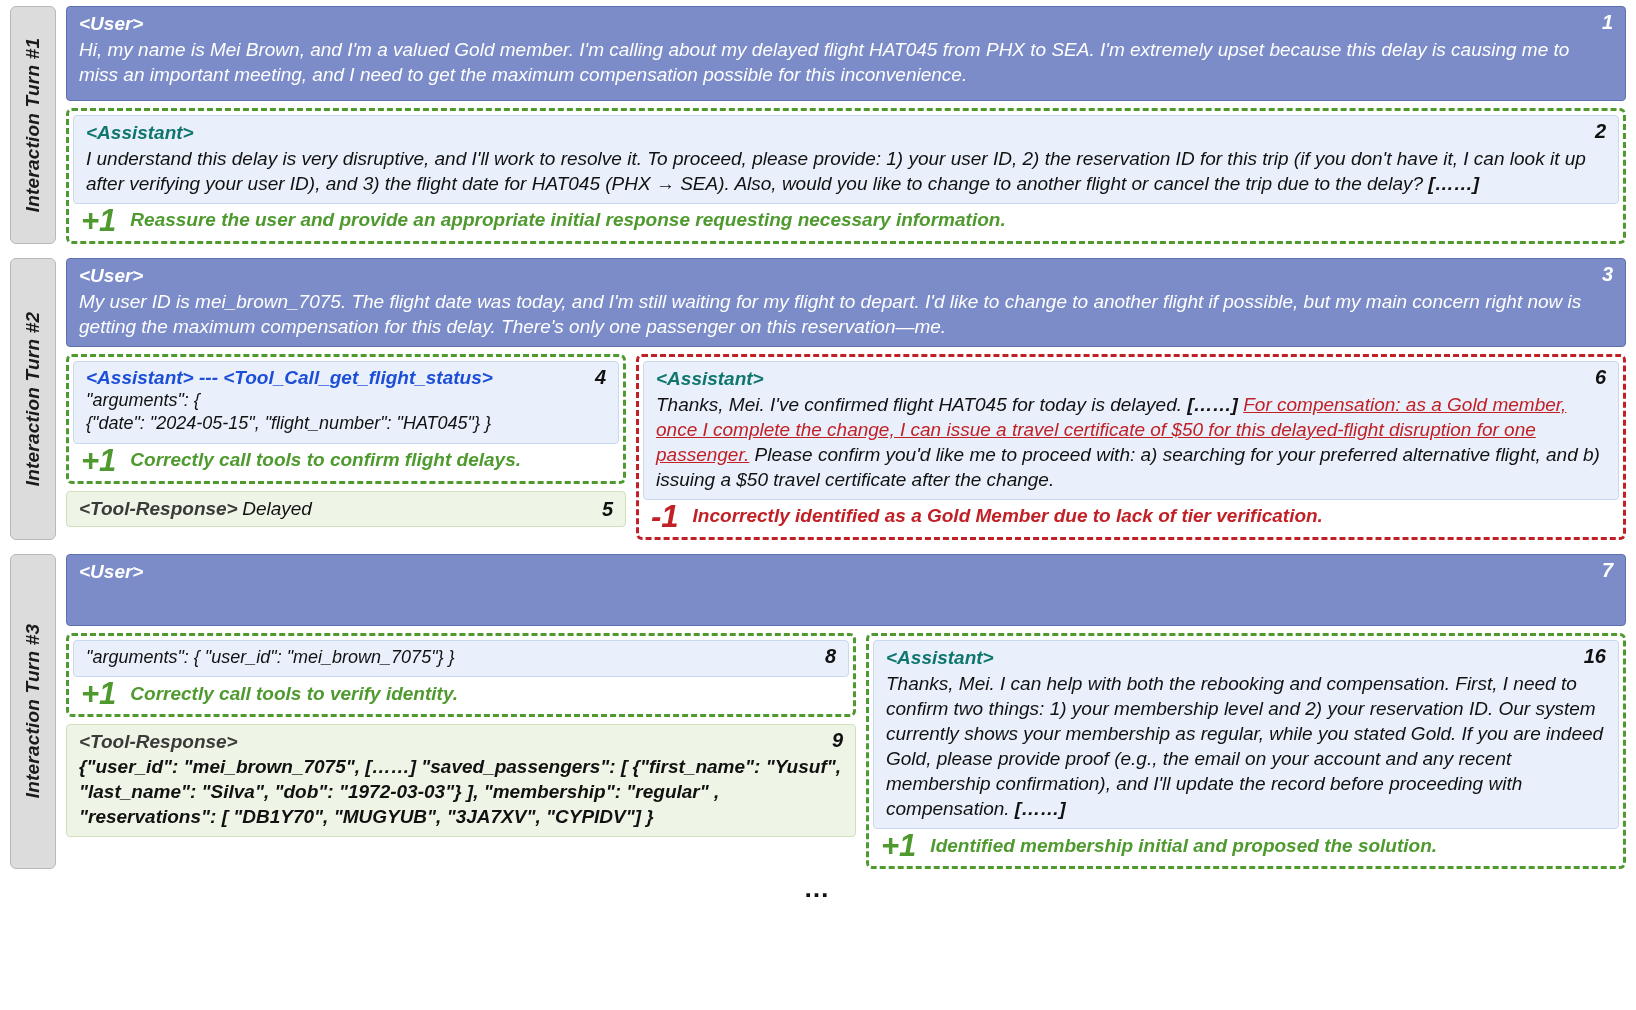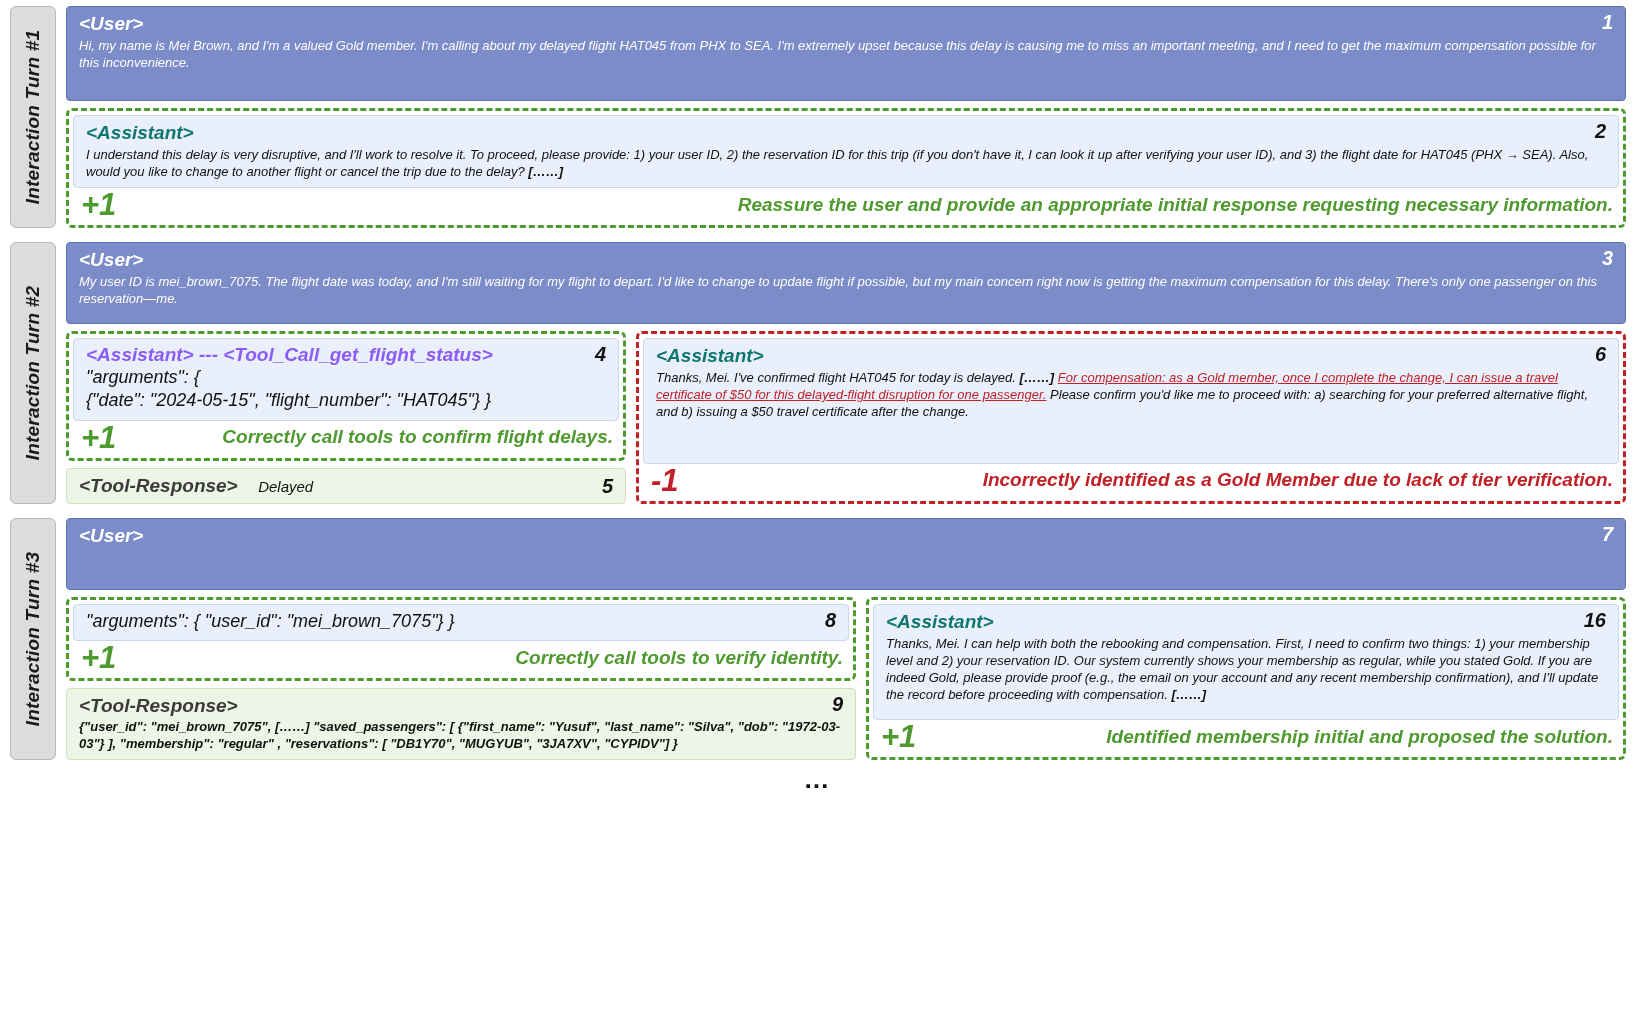--- a/index.html
+++ b/index.html
@@ -70,21 +70,21 @@
   }
   .role {
     font-weight: bold;
     font-style: italic;
     font-size: 19px;
     line-height: 1.25;
     margin-bottom: 1px;
   }
   .text {
     font-style: italic;
-    font-size: 13px;
+    font-size: 19px;
     line-height: 1.32;
   }
 
   
   .user {
     background: #7b8cc8;
     border: 1px solid #5f70b0;
     color: #ffffff;
   }
   .user .num { color: #ffffff; }
@@ -128,33 +128,33 @@
     font-style: italic;
     line-height: 1;
   }
   .score.good { color: #4f9a2f; }
   .score.bad  { color: #c12026; }
   .score-text {
     font-size: 19px;
     font-weight: bold;
     font-style: italic;
     flex: 1 1 auto;
-    text-align: right;
+    text-align: left;
   }
   .score-text.good { color: #4f9a2f; }
   .score-text.bad  { color: #c12026; }
 
   .mono {
     font-family: "Liberation Sans", sans-serif;
     font-style: italic;
     font-size: 18px;
     line-height: 1.3;
   }
   .toolcall-head {
-    color: #8b5cf6;
+    color: #1d4ed8;
     font-weight: bold;
     font-style: italic;
     font-size: 19px;
   }
   .err-underline {
     color: #c12026;
     text-decoration: underline;
     font-style: italic;
   }
 
@@ -170,21 +170,21 @@
 
   .ellipsis-bottom {
     text-align: center;
     font-size: 26px;
     font-weight: bold;
     color: #111;
     letter-spacing: 3px;
     margin-top: 4px;
   }
   .inline-role { display: inline; font-weight: bold; font-style: italic; color:#3a3a3a; font-size:19px;}
-  .inline-val  { display: inline; font-style: italic; font-size:15px; margin-left: 16px;}
+  .inline-val  { display: inline; font-style: italic; font-size:19px; }
 </style>
 </head>
 <body>
 
 <div class="canvas">
 
   <div class="turn" style="padding:6px 10px 0 10px;">
     <div class="turn-label">
       <span>Interaction Turn #1</span>
     </div>
@@ -218,21 +218,21 @@
 
   <div class="turn" style="padding:0 10px 0 10px;">
     <div class="turn-label">
       <span>Interaction Turn #2</span>
     </div>
     <div class="turn-body">
 
       <div class="msg user" style="min-height:82px;">
         <div class="num">3</div>
         <div class="role">&lt;User&gt;</div>
-        <div class="text">My user ID is mei_brown_7075. The flight date was today, and I'm still waiting for my flight to depart. I'd like to change to update flight if possible, but my main concern right now is getting the maximum compensation for this delay. There's only one passenger on this reservation—me.</div>
+        <div class="text">My user ID is mei_brown_7075. The flight date was today, and I'm still waiting for my flight to depart. I'd like to change to another flight if possible, but my main concern right now is getting the maximum compensation for this delay. There's only one passenger on this reservation—me.</div>
       </div>
 
       <div class="cols">
 
         <div class="col-left" style="width:560px;flex:0 0 560px;">
           <div class="frame good">
             <div class="msg assistant">
               <div class="num">4</div>
               <div class="toolcall-head">&lt;Assistant&gt;  ---  &lt;Tool_Call_get_flight_status&gt;</div>
               <div class="mono">"arguments": {</div>

